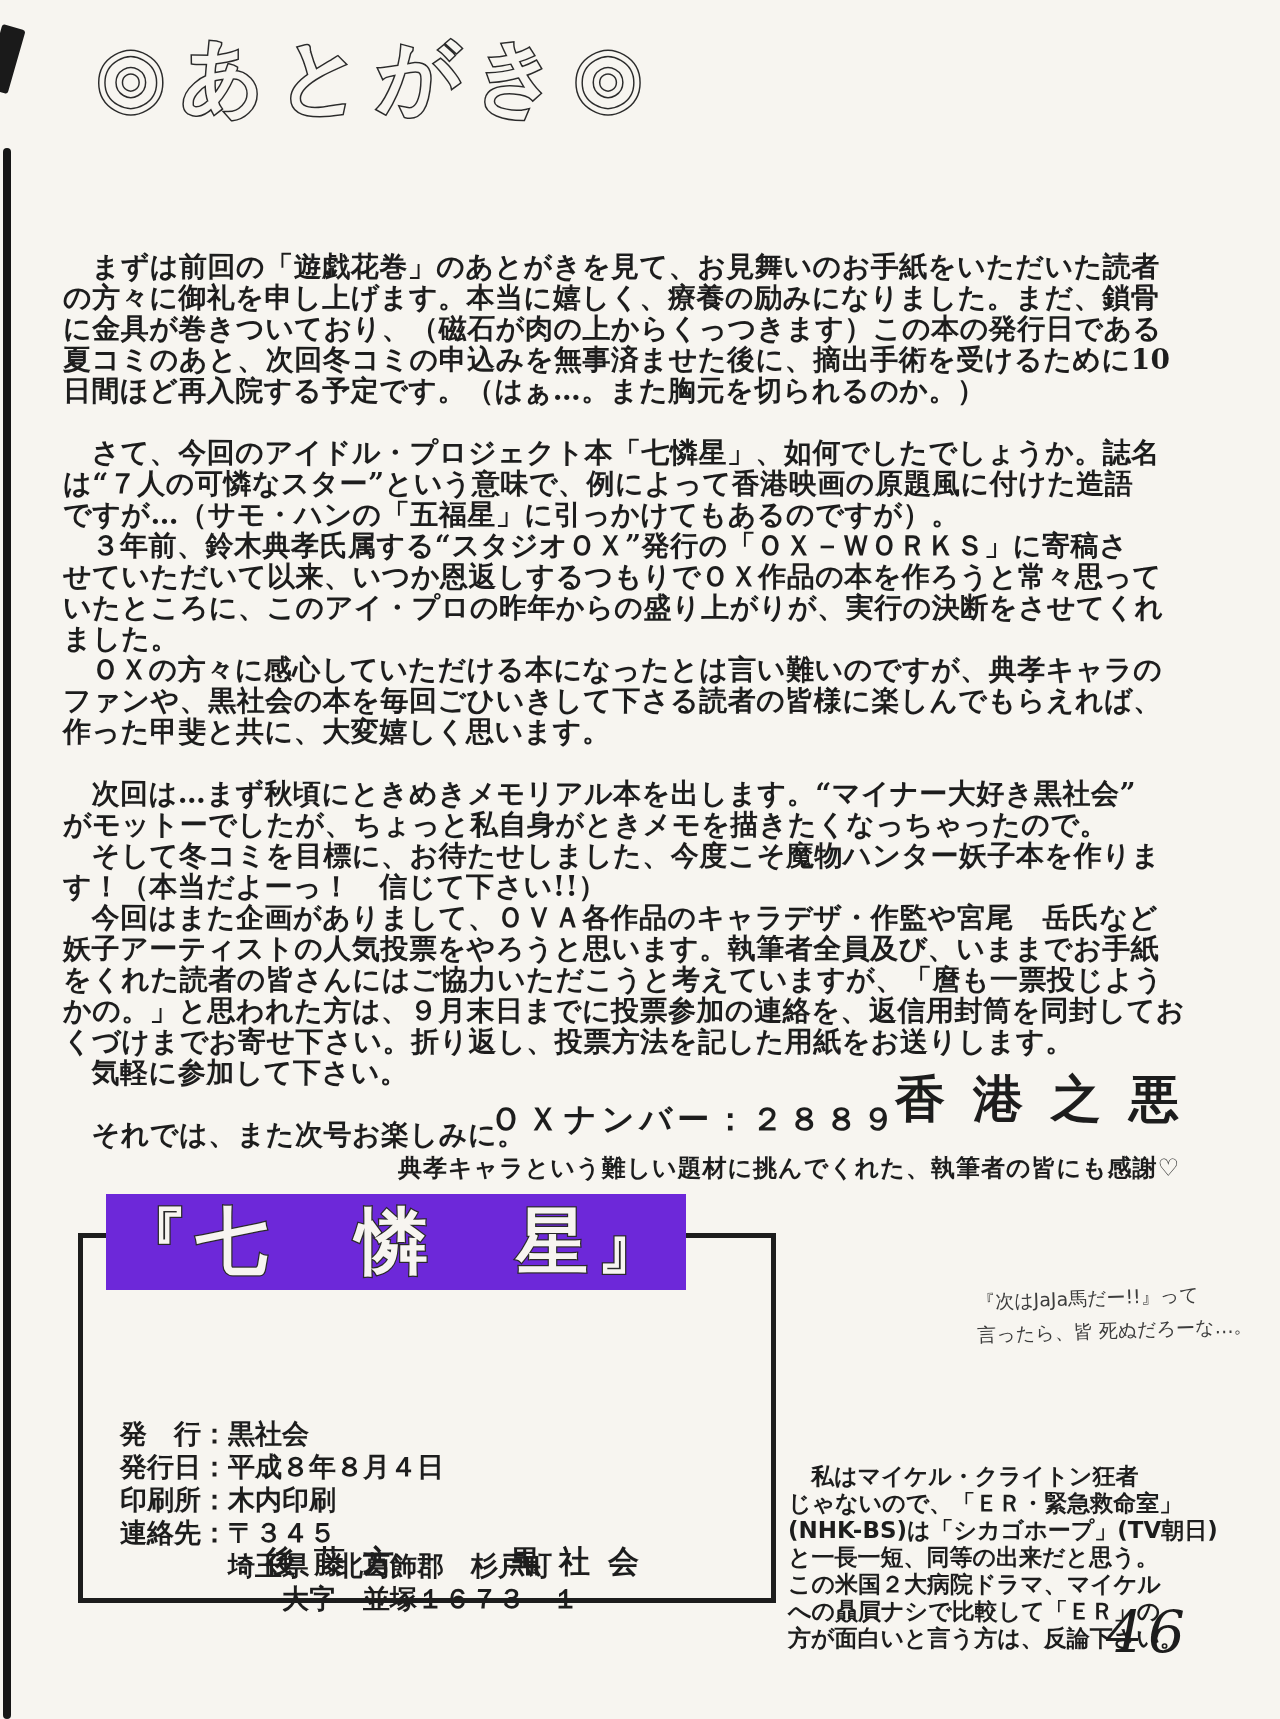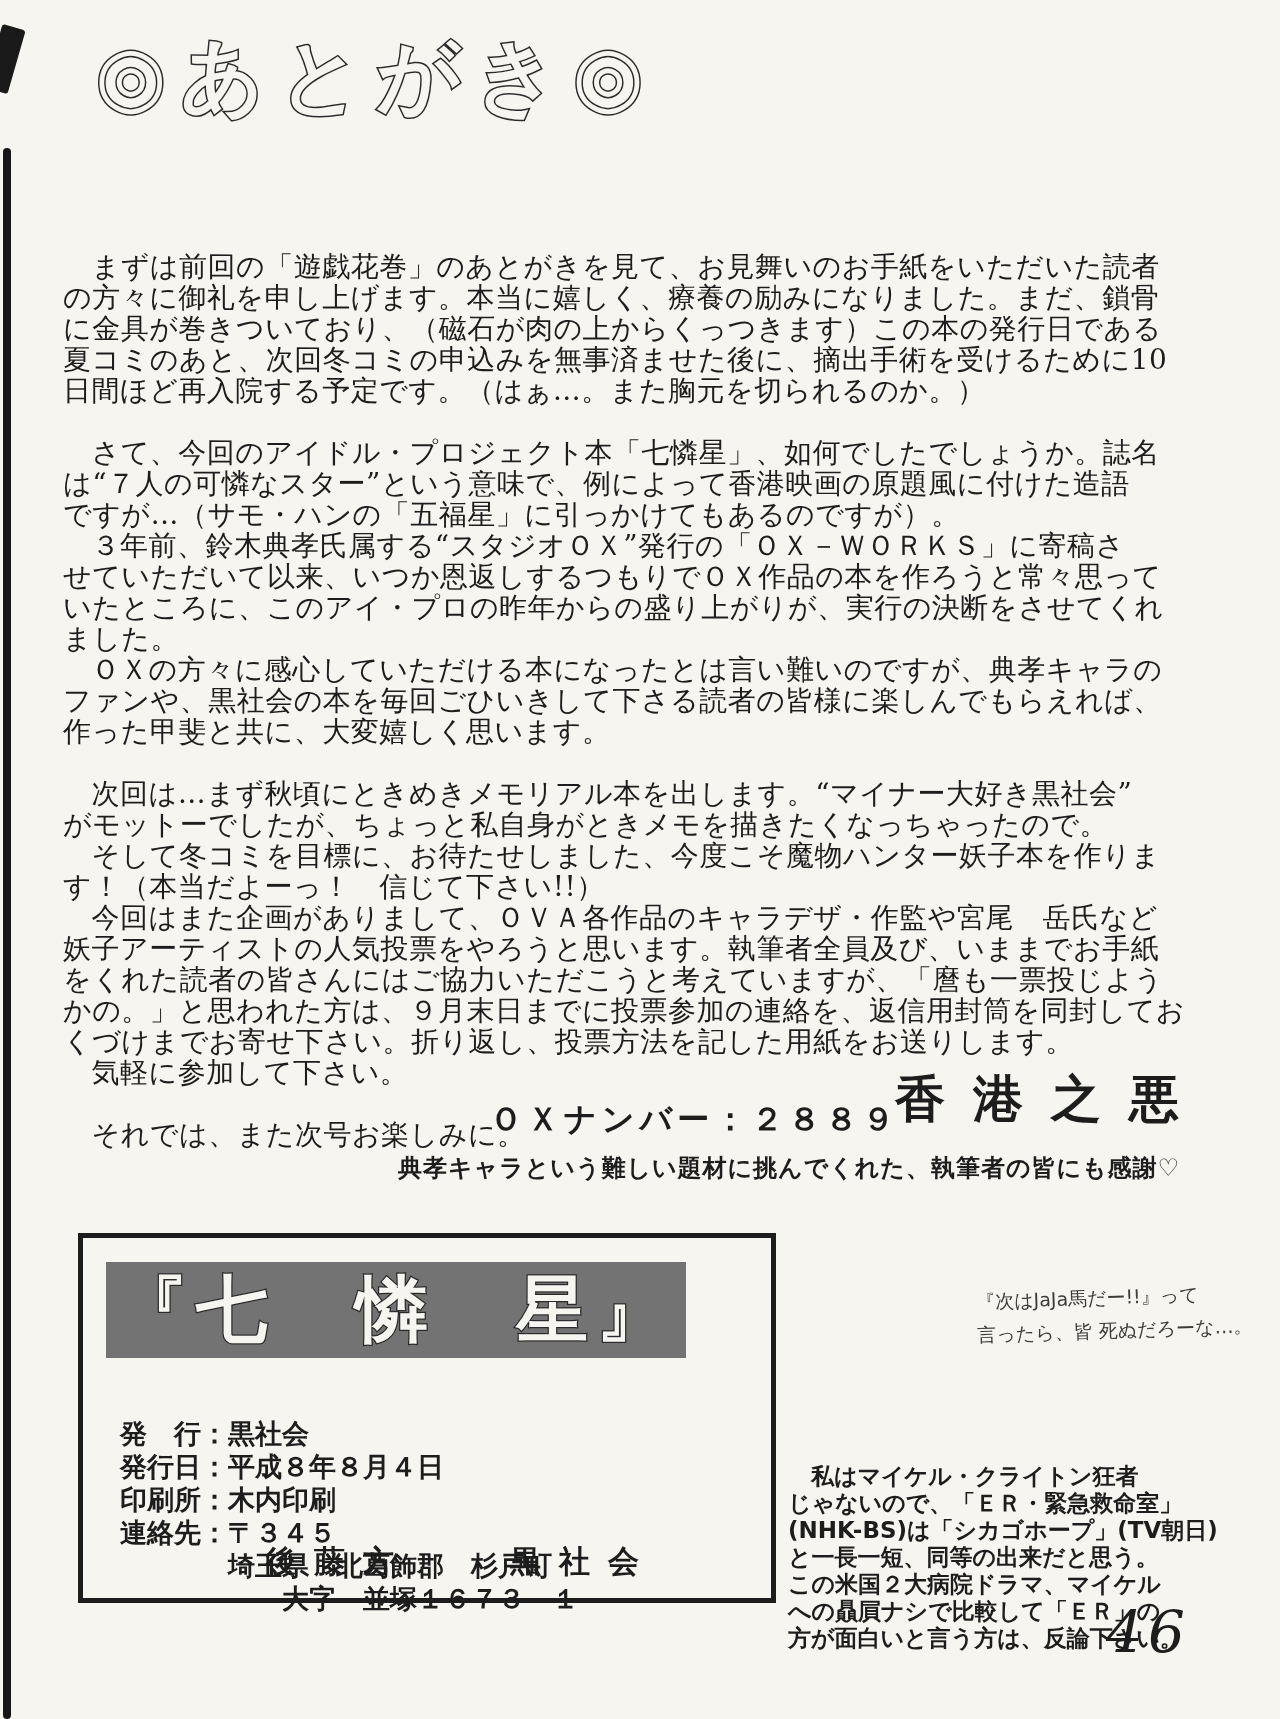--- a/index.html
+++ b/index.html
@@ -18,21 +18,21 @@
     font-family:"DejaVu Sans","Liberation Sans",sans-serif;
     font-size:82px; font-weight:bold; letter-spacing:14px; white-space:nowrap;
     color:#f7f5f0; -webkit-text-stroke:3px #2b2b2b; paint-order:stroke fill;
   }
 
   
   .body-text {
     position:absolute; left:63px; top:158px; width:1160px;
     font-size:28px; line-height:31px; letter-spacing:0.5px; white-space:pre;
   }
-  .body-text .line { min-height:31px; }
+  .body-text .line { min-height:31px;font-weight:bold; }
 
   
   .ox-number {
     position:absolute; left:490px; top:1098px;
     font-family:Liberation Serif, serif;
     font-weight:bold; font-size:32px; letter-spacing:5px; white-space:nowrap;
   }
   .pen-name {
     position:absolute; left:895px; top:1066px;
     font-size:50px; font-weight:600; letter-spacing:28px; white-space:nowrap;
@@ -47,22 +47,22 @@
     font-size:19px; line-height:33px; color:#3c3c3c;
     transform:rotate(-2deg); white-space:pre;
   }
 
   
   .colophon-box {
     position:absolute; left:78px; top:1233px; width:688px; height:360px;
     border:5px solid #1d1d1d;
   }
   .colophon-title {
-    position:absolute; left:106px; top:1262px; padding:0 10px;
-    background:#737373; white-space:nowrap;
+    position:absolute; left:106px; top:1194px; padding:0 10px;
+    background:#6d28d9; white-space:nowrap;
     font-size:72px; font-weight:bold; letter-spacing:8px;
     color:#f7f5f0; -webkit-text-stroke:2.5px #2a2a2a; paint-order:stroke fill;
   }
   .colophon-lines {
     position:absolute; left:120px; top:1318px;
     font-family:"DejaVu Sans","Liberation Sans",sans-serif;
     font-size:27px; font-weight:bold; line-height:33px; white-space:pre;
   }
   .colophon-lines .cline { min-height:33px; }
   .publisher {

